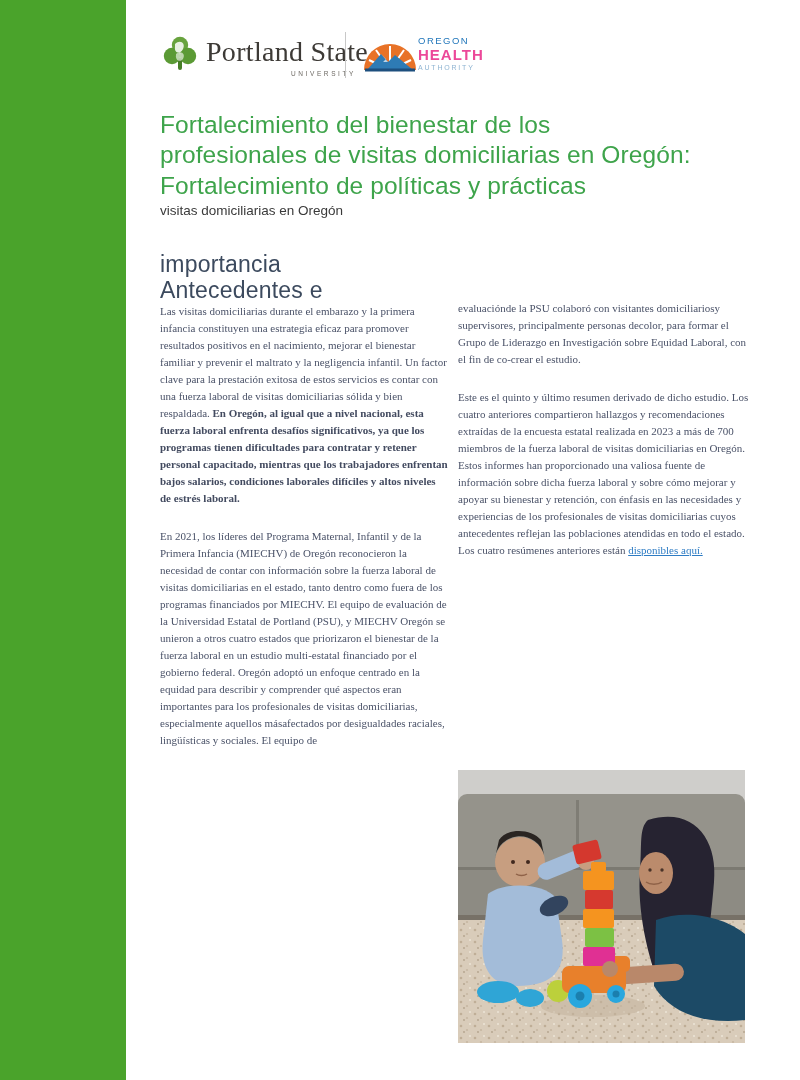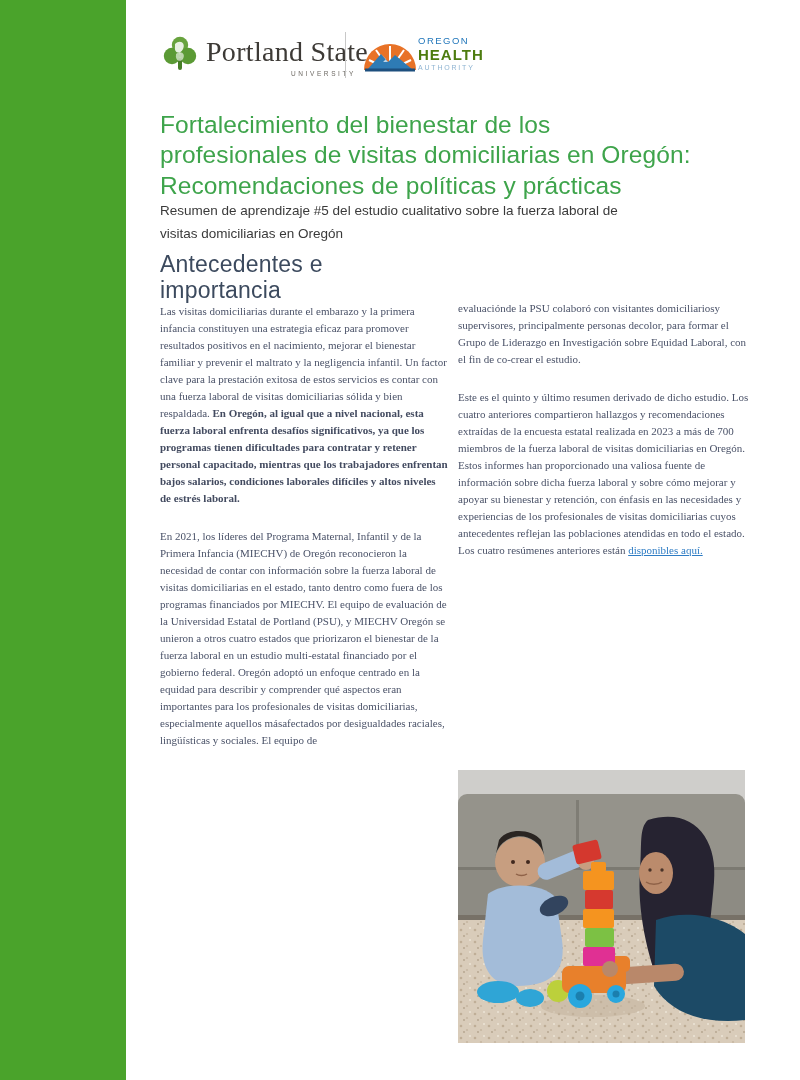--- a/index.html
+++ b/index.html
@@ -12,21 +12,21 @@
   #accent-bar{left:0;top:0;width:126px;height:1080px;background:#4AA32B;}
   
   #logo-row{left:162px;top:28px;width:560px;height:56px;}
   #psu-icon{left:0;top:6px;width:36px;height:38px;}
   #psu-text{left:44px;top:8px;width:150px;}
   #psu-name{font-family:"Liberation Serif",serif;font-size:28px;color:#3d3a36;letter-spacing:.3px;white-space:nowrap;}
   #psu-sub{font-size:6.5px;letter-spacing:2.6px;color:#6e6a64;text-align:right;margin-top:2px;}
   #logo-divider{left:183px;top:4px;width:1px;height:46px;background:#c8c8c8;}
   #oha{left:200px;top:2px;display:flex;align-items:center;gap:0;}
   .oha-l1{font-size:9.5px;letter-spacing:1.5px;color:#2277bb;line-height:1.15;}
-  .oha-l2{font-size:15px;font-weight:bold;letter-spacing:1px;color:#4d7c0f;line-height:1.1;}
+  .oha-l2{font-size:15px;font-weight:bold;letter-spacing:1px;color:#ec4899;line-height:1.1;}
   .oha-l3{font-size:7px;letter-spacing:1.8px;color:#8fb4d2;line-height:1.3;}
   
   #title{left:160px;top:110px;width:630px;color:#3EA44B;font-size:24.5px;font-weight:normal;line-height:1.24;letter-spacing:.1px;}
   #subtitle{left:160px;top:200px;width:600px;color:#3a3a3a;font-size:13.5px;line-height:1.7;}
   
   #section-heading{left:160px;top:252px;width:300px;color:#3C4A5E;font-size:23px;line-height:1.12;letter-spacing:.2px;}
   
   .col{font-family:Liberation Serif, serif;font-size:11px;line-height:1.545;color:#4A5268;text-align:left;}
   #col-left{left:160px;top:303px;width:289px;}
   #col-right{left:458px;top:300px;width:291px;}
@@ -79,31 +79,30 @@
       <div class="oha-l1">OREGON</div>
       <div class="oha-l2">HEALTH</div>
       <div class="oha-l3">AUTHORITY</div>
     </span>
   </div>
 </div>
 
 <div class="abs" id="title">
   <div>Fortalecimiento del bienestar de los</div>
   <div>profesionales de visitas domiciliarias en Oregón:</div>
-  <div>Recomendaciones de políticas y prácticas</div>
+  <div>Fortalecimiento de políticas y prácticas</div>
 </div>
 
 <div class="abs" id="subtitle">
-  <div>Resumen de aprendizaje #5 del estudio cualitativo sobre la fuerza laboral de</div>
   <div>visitas domiciliarias en Oregón</div>
 </div>
 
 <div class="abs" id="section-heading">
+  <div>importancia</div>
   <div>Antecedentes e</div>
-  <div>importancia</div>
 </div>
 
 <div class="abs col" id="col-left">
   <p><span>Las visitas domiciliarias durante el embarazo y la primera infancia constituyen una estrategia eficaz para promover resultados positivos en el nacimiento, mejorar el bienestar familiar y prevenir el maltrato y la negligencia infantil. Un factor clave para la prestación exitosa de estos servicios es contar con una fuerza laboral de visitas domiciliarias sólida y bien respaldada. </span><span class="bold-run">En Oregón, al igual que a nivel nacional, esta fuerza laboral enfrenta desafíos significativos, ya que los programas tienen dificultades para contratar y retener personal capacitado, mientras que los trabajadores enfrentan bajos salarios, condiciones laborales difíciles y altos niveles de estrés laboral.</span></p>
   <p>En 2021, los líderes del Programa Maternal, Infantil y de la Primera Infancia (MIECHV) de Oregón reconocieron la necesidad de contar con información sobre la fuerza laboral de visitas domiciliarias en el estado, tanto dentro como fuera de los programas financiados por MIECHV. El equipo de evaluación de la Universidad Estatal de Portland (PSU), y MIECHV Oregón se unieron a otros cuatro estados que priorizaron el bienestar de la fuerza laboral en un estudio multi-estatal financiado por el gobierno federal. Oregón adoptó un enfoque centrado en la equidad para describir y comprender qué aspectos eran importantes para los profesionales de visitas domiciliarias, especialmente aquellos másafectados por desigualdades raciales, lingüísticas y sociales. El equipo de</p>
 </div>
 
 <div class="abs col" id="col-right">
   <p>evaluaciónde la PSU colaboró con visitantes domiciliariosy supervisores, principalmente personas decolor, para formar el Grupo de Liderazgo en Investigación sobre Equidad Laboral, con el fin de co-crear el estudio.</p>
   <p><span>Este es el quinto y último resumen derivado de dicho estudio. Los cuatro anteriores compartieron hallazgos y recomendaciones extraídas de la encuesta estatal realizada en 2023 a más de 700 miembros de la fuerza laboral de visitas domiciliarias en Oregón. Estos informes han proporcionado una valiosa fuente de información sobre dicha fuerza laboral y sobre cómo mejorar y apoyar su bienestar y retención, con énfasis en las necesidades y experiencias de los profesionales de visitas domiciliarias cuyos antecedentes reflejan las poblaciones atendidas en todo el estado. Los cuatro resúmenes anteriores están </span><a href="#" class="doc-link">disponibles aquí.</a></p>

